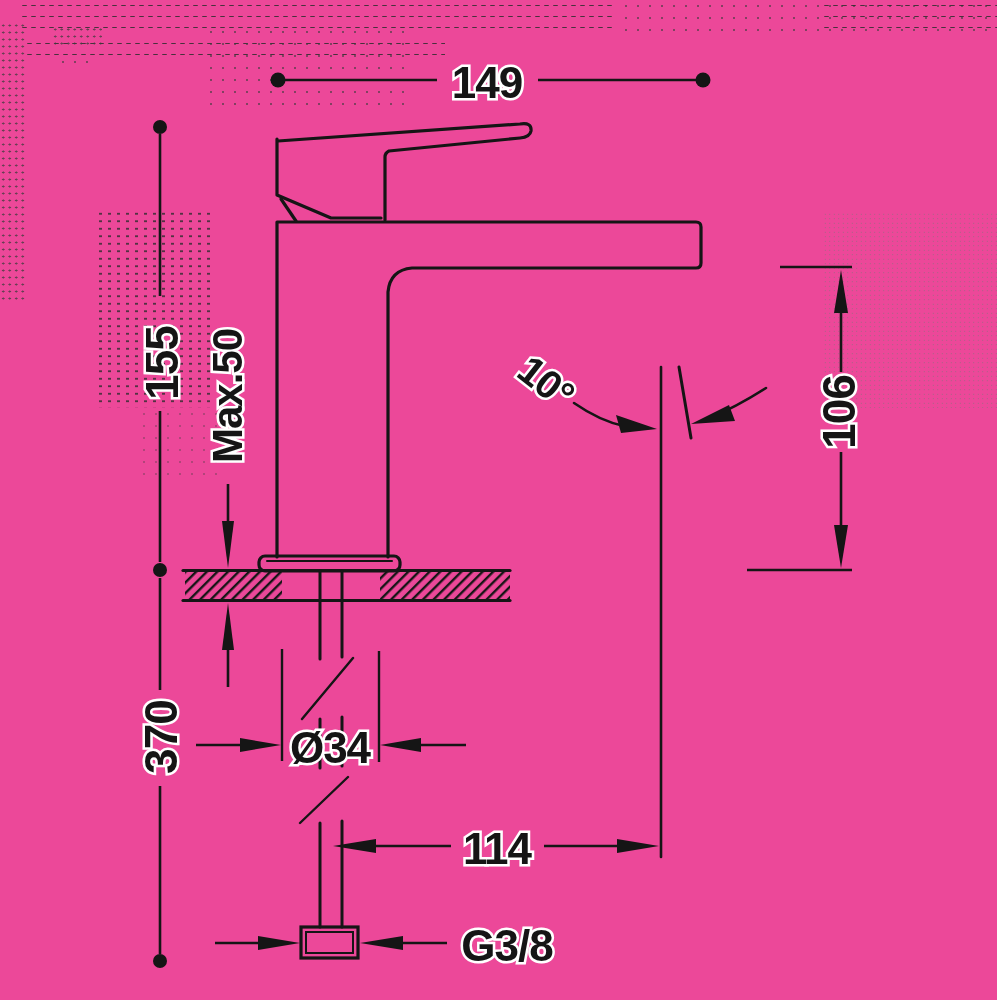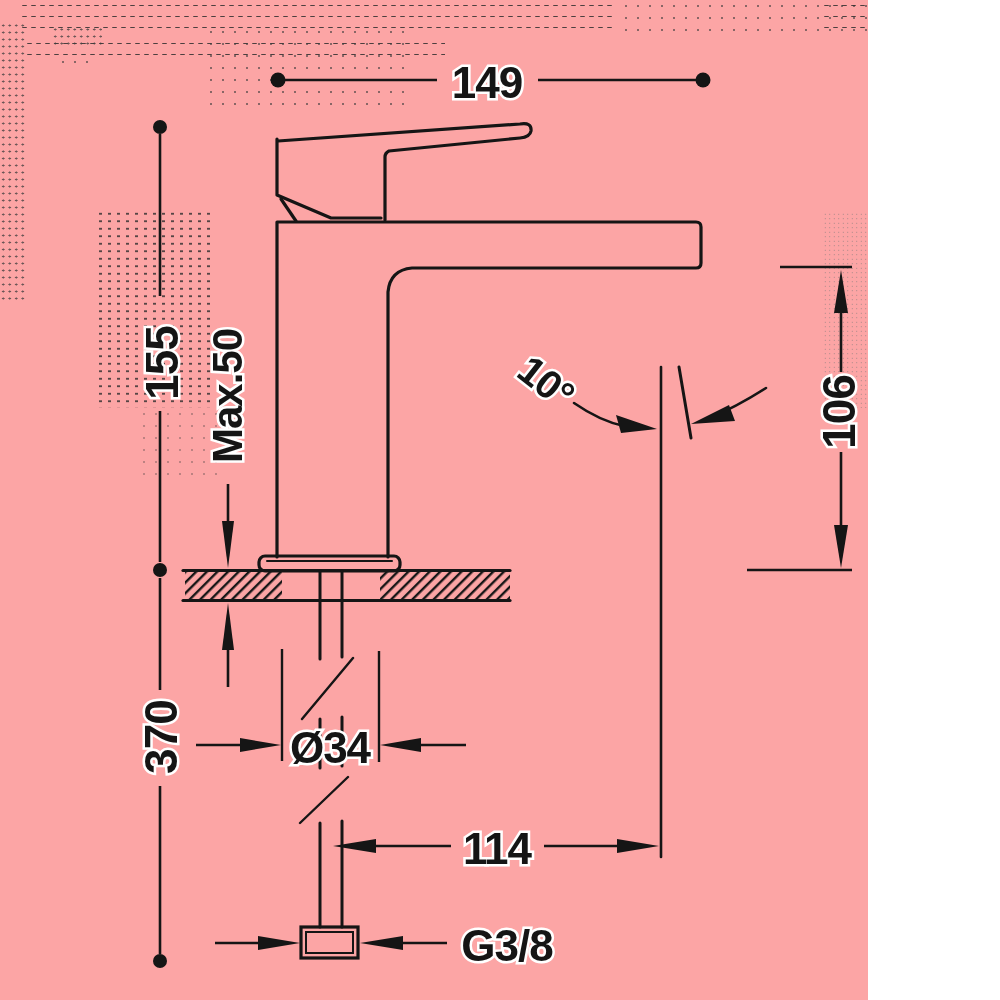--- a/index.html
+++ b/index.html
@@ -1,16 +1,16 @@
 <!DOCTYPE html>
 <html><head>
 <meta charset="utf-8">
 <style>
   html,body{margin:0;padding:0;background:#fff;}
-  .canvas{position:relative;width:868px;height:1000px;background:#fca5a5;overflow:hidden;
+  .canvas{position:relative;width:997px;height:1000px;background:#ec4899;overflow:hidden;
           font-family:"Liberation Sans",sans-serif;}
   .canvas svg{position:absolute;left:0;top:0;}
   
   text{font-family:"Liberation Sans",sans-serif;font-weight:bold;fill:#151515;
        stroke:#ffffff;stroke-width:5px;paint-order:stroke;letter-spacing:-1px;}
   .t40{font-size:40px}.t42{font-size:42px}.t44{font-size:44px}.t46{font-size:46px}
   
   .noise{position:absolute;pointer-events:none;}
   .n-dash{background-image:radial-gradient(3px 1.2px at 50% 50%, rgba(45,45,45,.85) 65%, rgba(45,45,45,0) 72%);
           background-size:9px 11px;}

